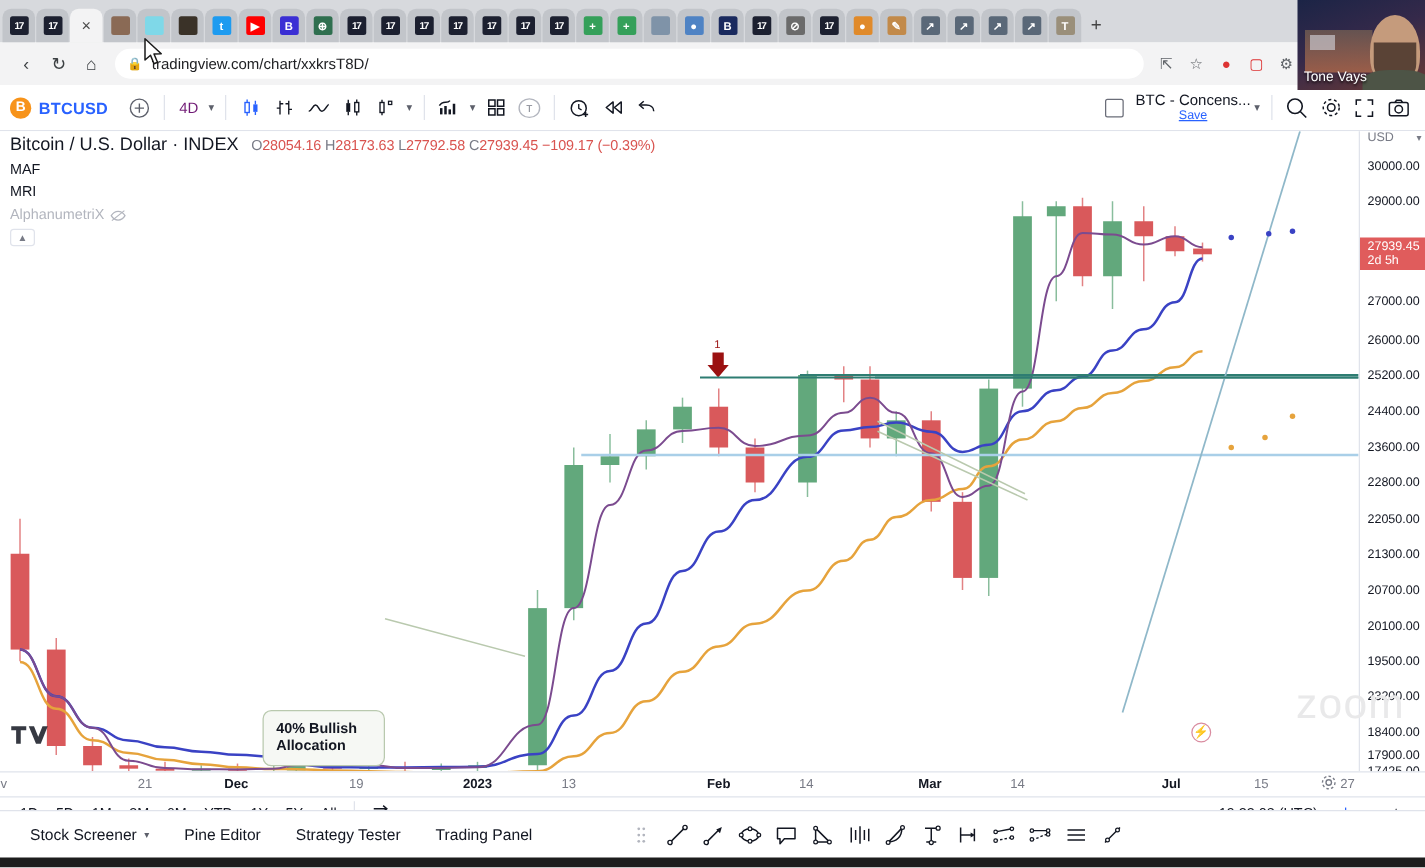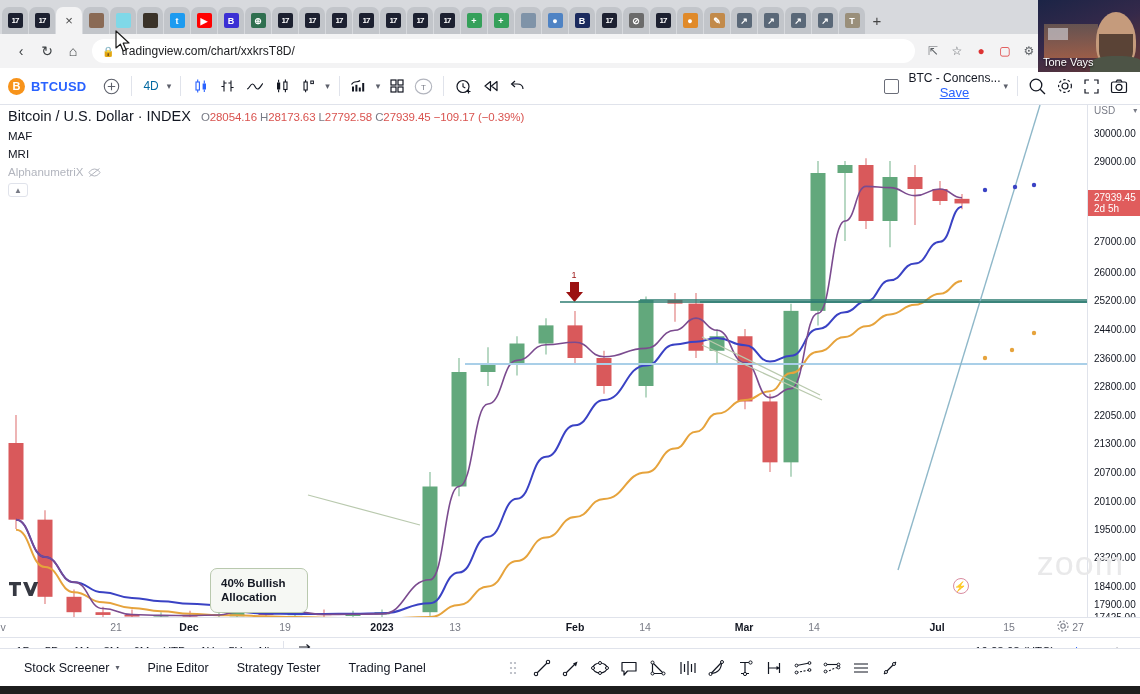--- a/index.html
+++ b/index.html
@@ -111,37 +111,37 @@
   }
   .sym-name {
     font-size: 13px; font-weight: bold; color: #2962ff; letter-spacing: .2px;
     margin-right: 12px;
   }
   .tb-btn {
     height: 26px; min-width: 24px; padding: 0 5px;
     display: flex; align-items: center; justify-content: center;
     font-size: 12px; color: #131722; border-radius: 4px;
   }
-  .tb-btn.active { color: #0369a1; }
+  .tb-btn.active { color: #701a75; }
   .tb-sep { width: 1px; height: 20px; background: #e0e3eb; margin: 0 6px; }
   .tb-ico {
     width: 27px; height: 26px; display: flex; align-items: center; justify-content: center;
     color: #131722; border-radius: 4px;
   }
   .tb-ico svg { display: block; }
   .tb-caret { font-size: 9px; color: #5d606b; padding: 0 3px; }
   .spacer { flex: 1; }
   .layout-chk {
     width: 15px; height: 15px; border: 1.5px solid #6a6d78; border-radius: 2px;
     margin-right: 9px;
   }
   .layout-name {
     font-size: 12px; color: #131722; text-align: center; line-height: 1.05;
   }
-  .layout-name .save { font-size: 13px; color: #2962ff; display: block; margin-top: 1px; text-decoration: underline; }
+  .layout-name .save { font-size: 10px; color: #2962ff; display: block; margin-top: 1px; text-decoration: underline; }
 
   
   .chart-wrap {
     position: absolute; top: 105px; left: 0; width: 1140px; height: 512px;
     background: #fff;
   }
   .chart-canvas { position: absolute; inset: 0; width: 1087px; height: 512px; }
 
   .legend { position: absolute; top: 3px; left: 8px; z-index: 12; }
   .legend-row1 { display: flex; align-items: baseline; gap: 10px; }

